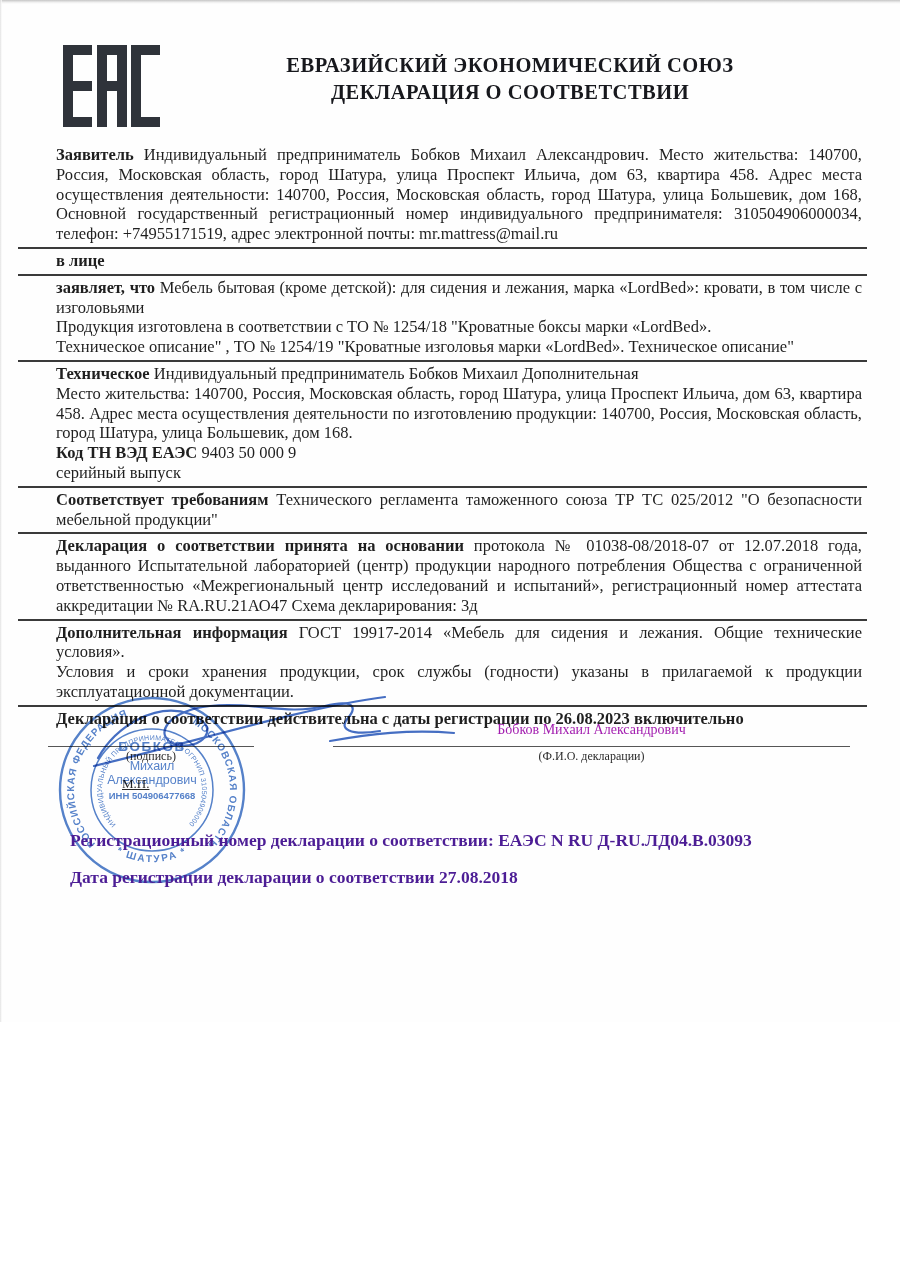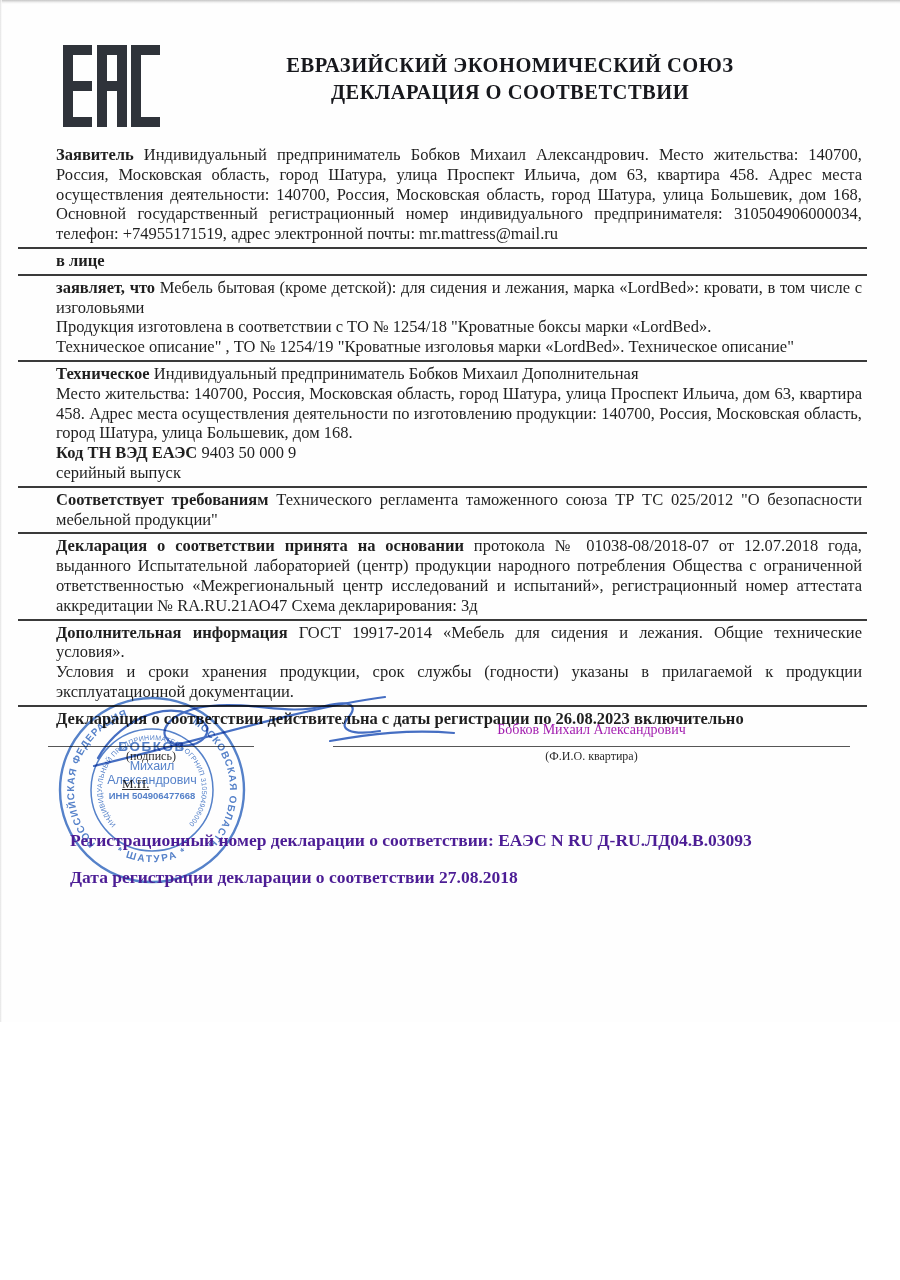--- a/index.html
+++ b/index.html
@@ -107,21 +107,21 @@
       <p class="para bold-line">Декларация о соответствии действительна с даты регистрации по 26.08.2023 включительно</p>
     </section>
   </div>
 
   <div class="sig-line" style="left:48px;top:746px;width:206px;"></div>
   <div class="sig-caption" style="left:48px;top:749px;width:206px;">(подпись)</div>
   <div class="mp-label" style="left:122px;top:776px;">М.П.</div>
 
   <div class="name-over-line" style="left:333px;top:722px;width:517px;">Бобков Михаил Александрович</div>
   <div class="sig-line" style="left:333px;top:746px;width:517px;"></div>
-  <div class="sig-caption" style="left:333px;top:749px;width:517px;">(Ф.И.О. квартира)</div>
+  <div class="sig-caption" style="left:333px;top:749px;width:517px;">(Ф.И.О. декларации)</div>
 
   <svg class="stamp-svg" width="200" height="200" viewBox="0 0 200 200">
     <defs>
       <path id="outerArc" d="M 44.8,155.2 A 78,78 0 1 1 155.2,155.2" fill="none"></path>
       <path id="bottomArc" d="M 37.6,136 A 72,72 0 0 0 162.4,136" fill="none"></path>
       <path id="innerArc" d="M 64.64,135.36 A 50,50 0 1 1 135.36,135.36" fill="none"></path>
     </defs>
     <circle cx="100" cy="100" r="92" fill="none" stroke-width="2.4" stroke="#4274c4"></circle>
     <circle cx="100" cy="100" r="61" fill="none" stroke-width="1.5" stroke="#4274c4"></circle>
     <text class="stamp-sans" font-size="10" font-weight="bold" letter-spacing="1" fill="#4274c4">

